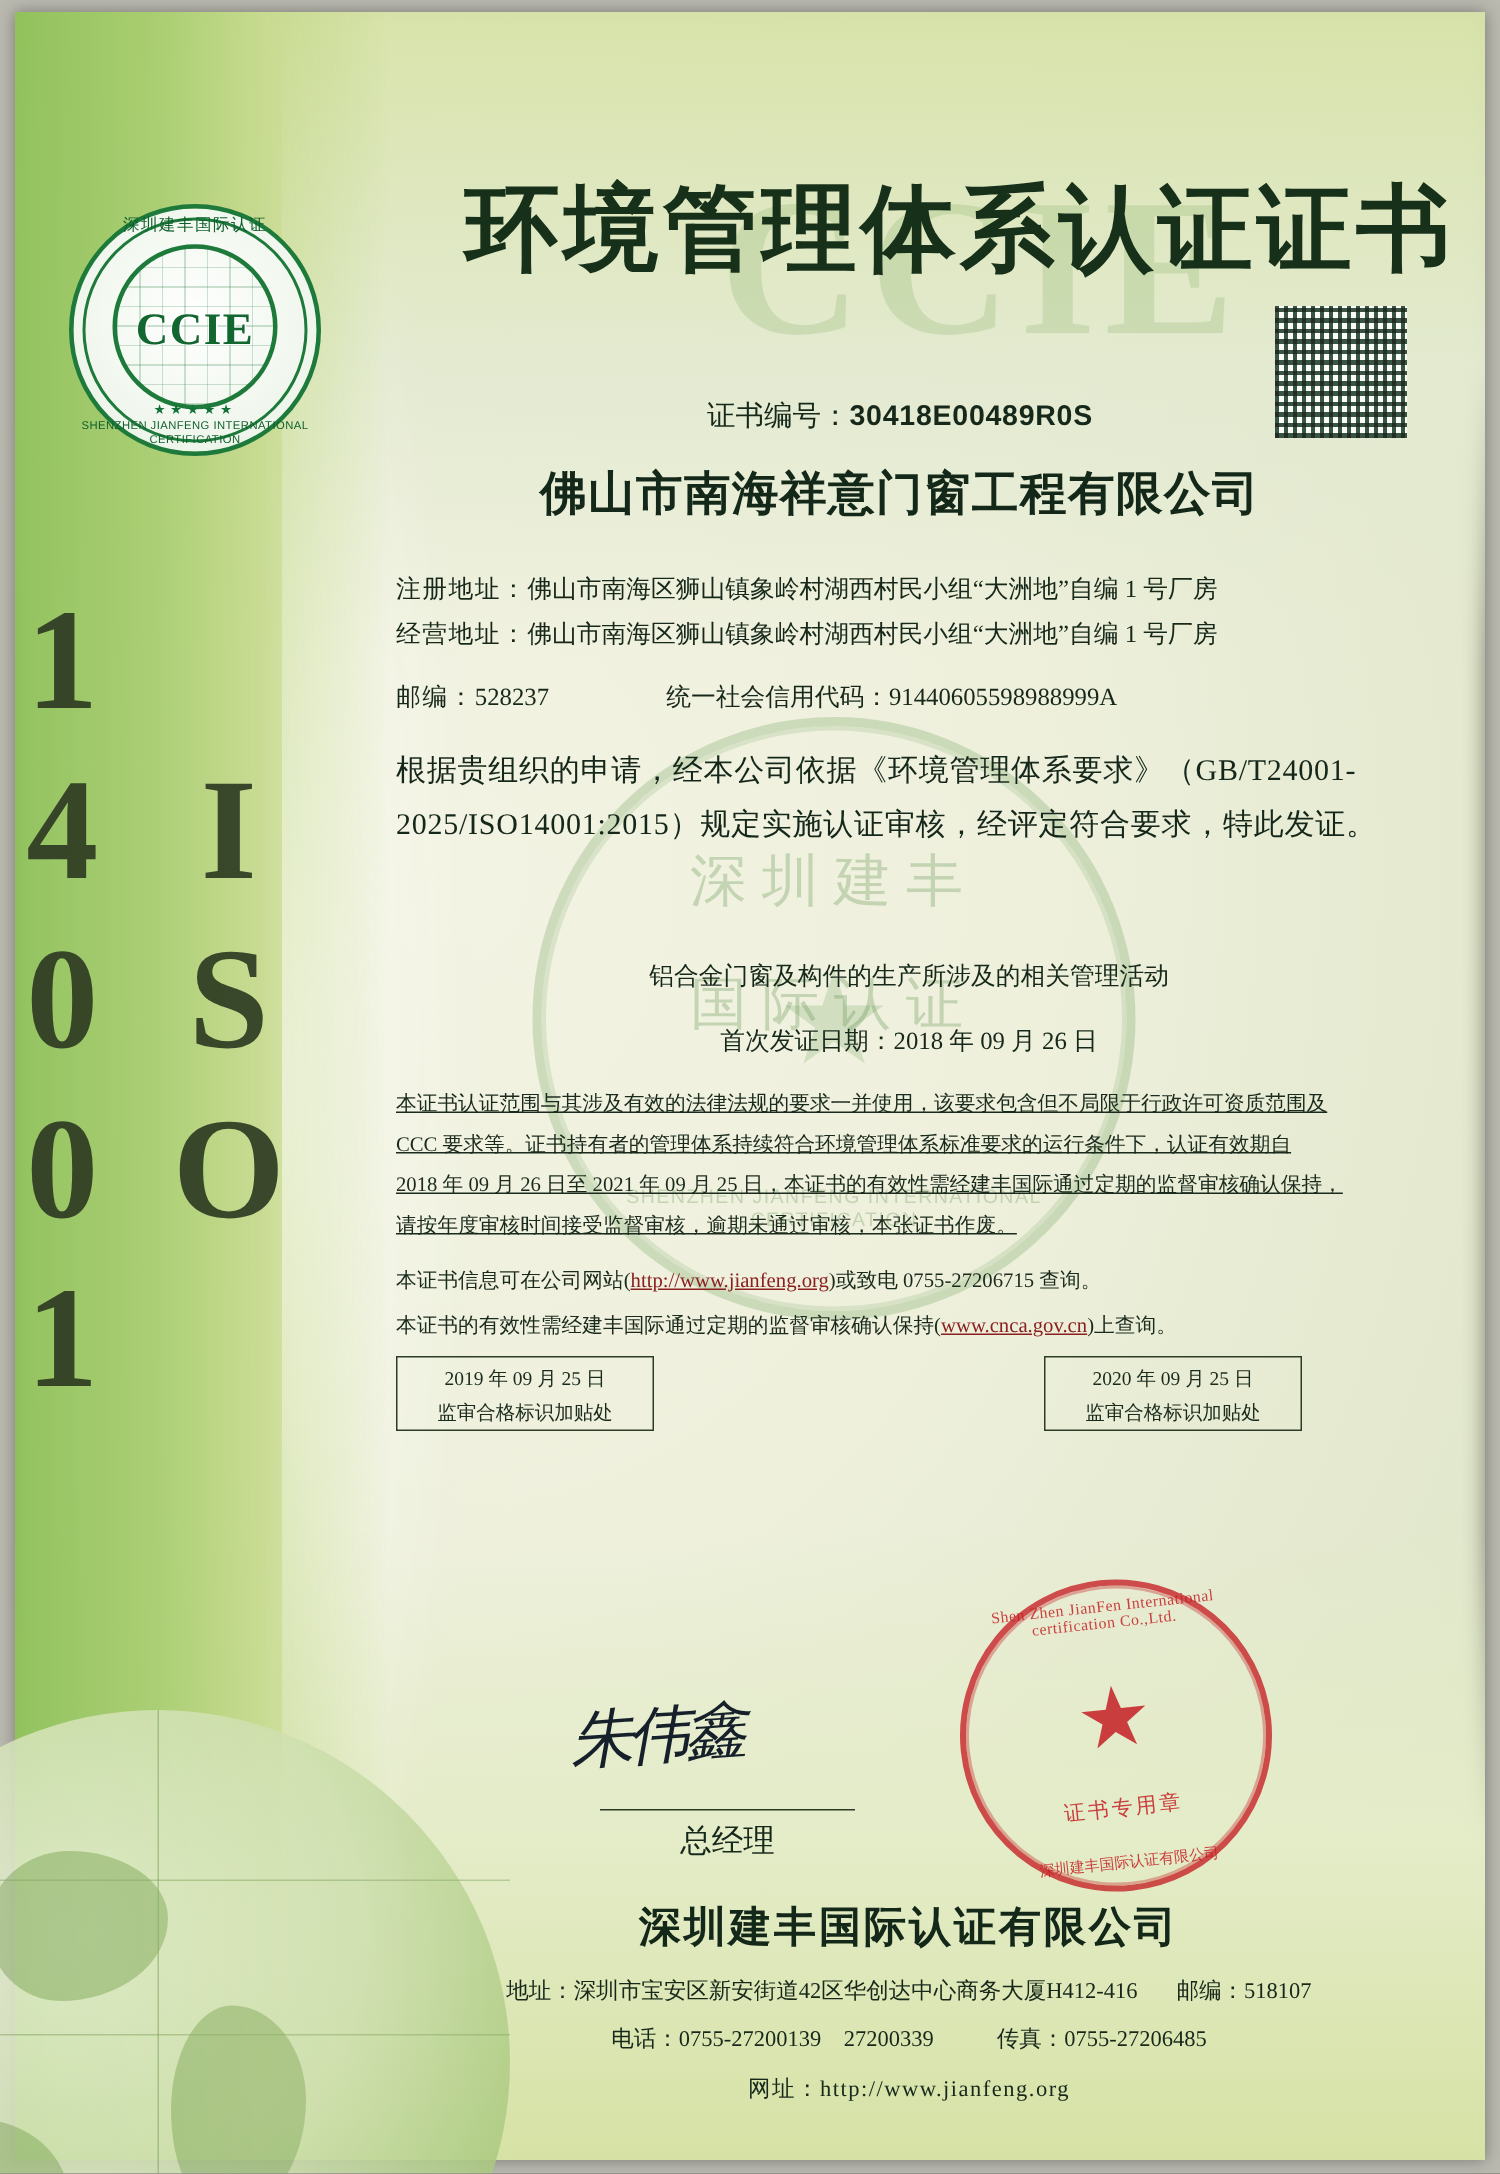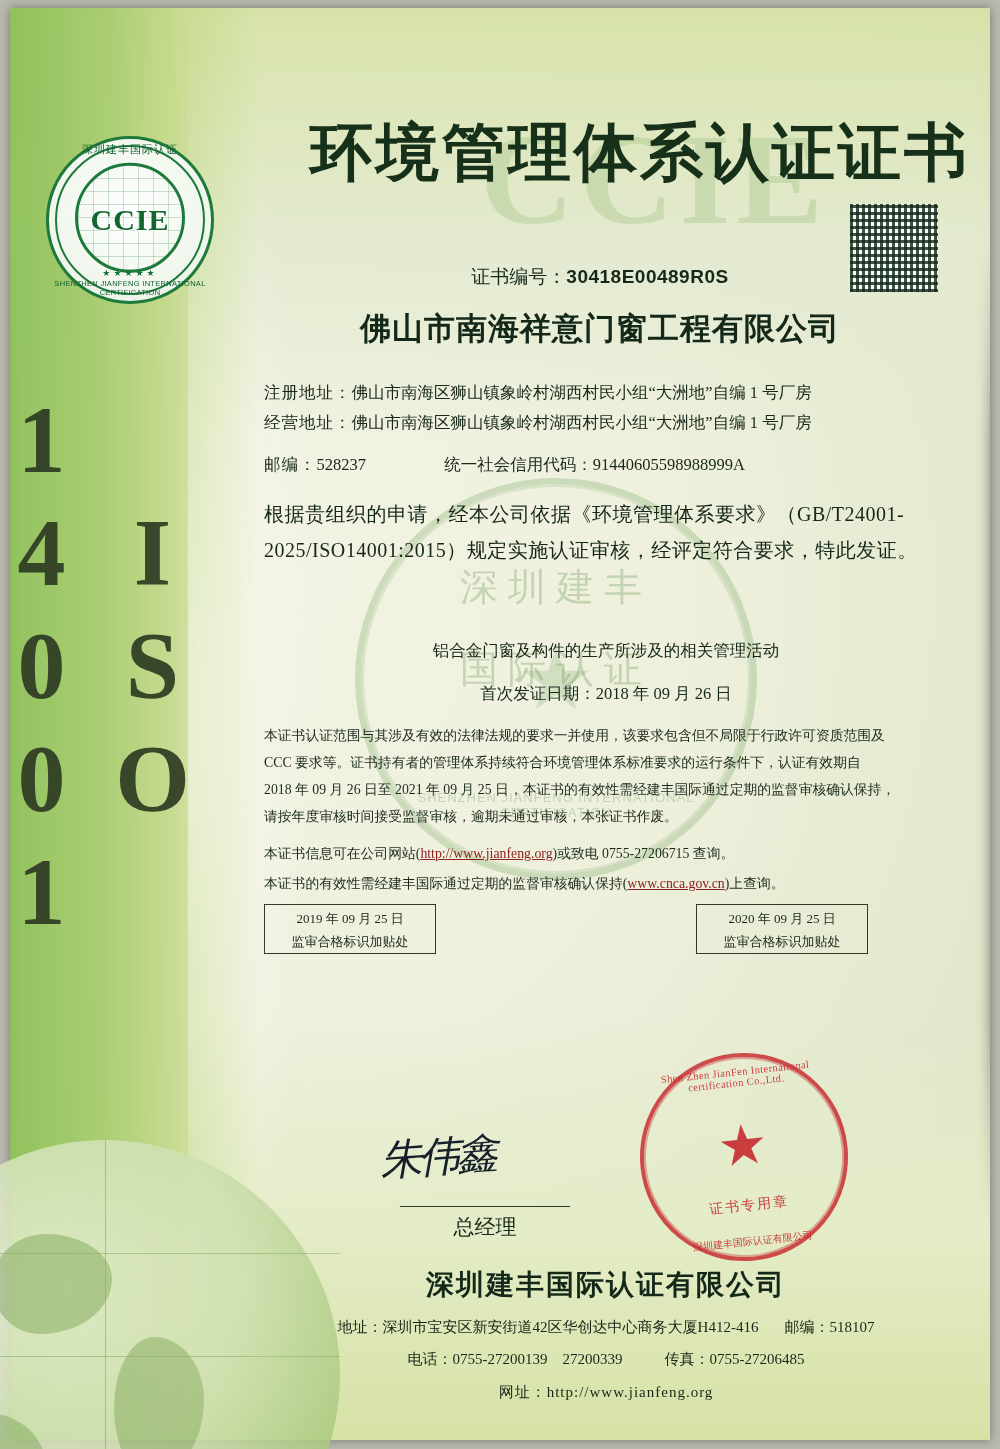--- a/index.html
+++ b/index.html
@@ -275,21 +275,21 @@
     font-size: 16.5px;
     color: #16281a;
   }
   .fine {
     position: absolute;
     left: 14px; width: 712px;
     font-size: 13.8px;
     line-height: 27px;
     color: #1a2a1c;
   }
-  .fine-block { top: 714px; }
+  .fine-block { top: 714px; text-decoration: underline; }
   .fine-link { color: #8a2020; text-decoration: underline; }
   .fine-line4 { top: 832px; }
   .fine-line5 { top: 862px; }
   .stamp-box {
     position: absolute;
     border: 1.4px solid #2c3c26;
     width: 172px; height: 50px;
     text-align: center;
     font-size: 13px;
     color: #1a2a1c;

